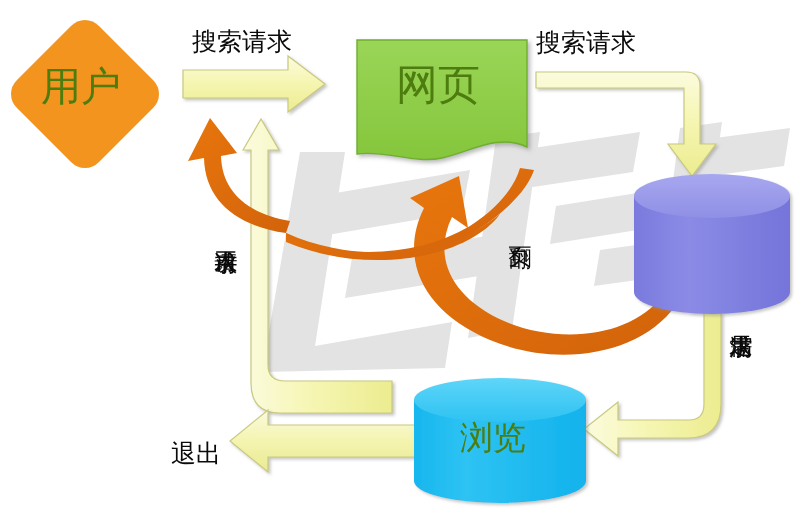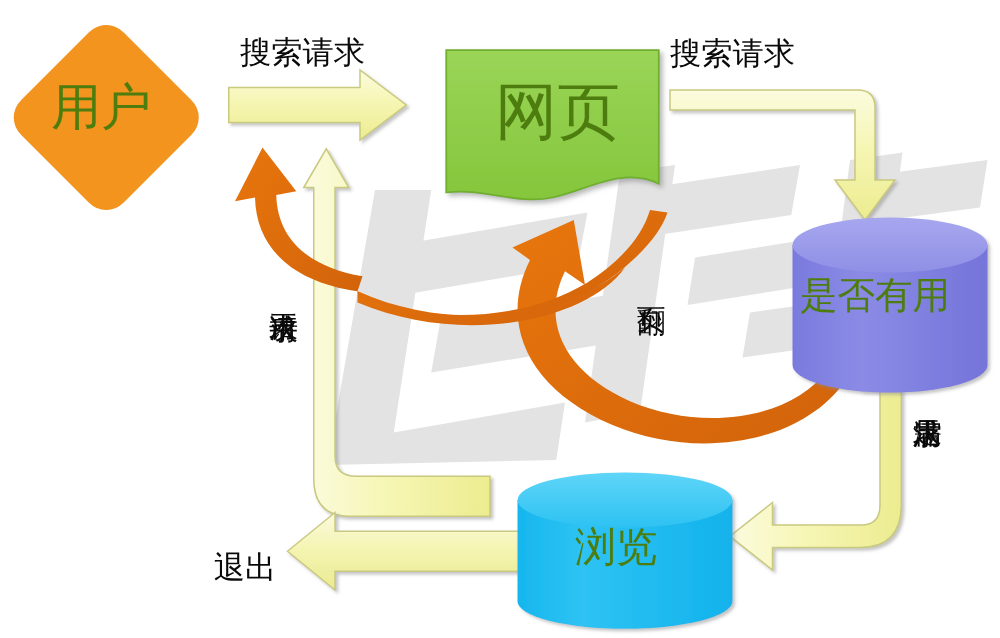--- a/index.html
+++ b/index.html
@@ -226,23 +226,22 @@
 
     <g filter="url(#softShadowSm)">
       <path d="M414 400 L414 481 A 86 22 0 0 0 586 481 L586 400 Z" fill="url(#gradBlueBody)"></path>
       <ellipse cx="500" cy="400" rx="86" ry="22" fill="url(#gradBlueTop)"></ellipse>
     </g>
 
   </svg>
 
   <div class="node-label" style="left:41px; top:66px; font-size:40px;">用户</div>
 
-  <div class="node-label" style="left:396px; top:64px; font-size:50px;">网页</div>
-
-  <div class="node-label" style="left:640px; top:222px; font-size:30px;">是否有用</div>
+  <div class="node-label" style="left:396px; top:64px; font-size:42px;">网页</div>
+
 
   <div class="node-label" style="left:460px; top:421px; font-size:33px;">浏览</div>
 
   <div class="edge-label" style="left:192px; top:29px; font-size:25px;">搜索请求</div>
 
   <div class="edge-label" style="left:536px; top:30px; font-size:25px;">搜索请求</div>
 
   <div class="edge-label vert" style="left:729px; top:317px; font-size:23px;">满足需求</div>
 
   <div class="edge-label" style="left:171px; top:441px; font-size:25px;">退出</div>

